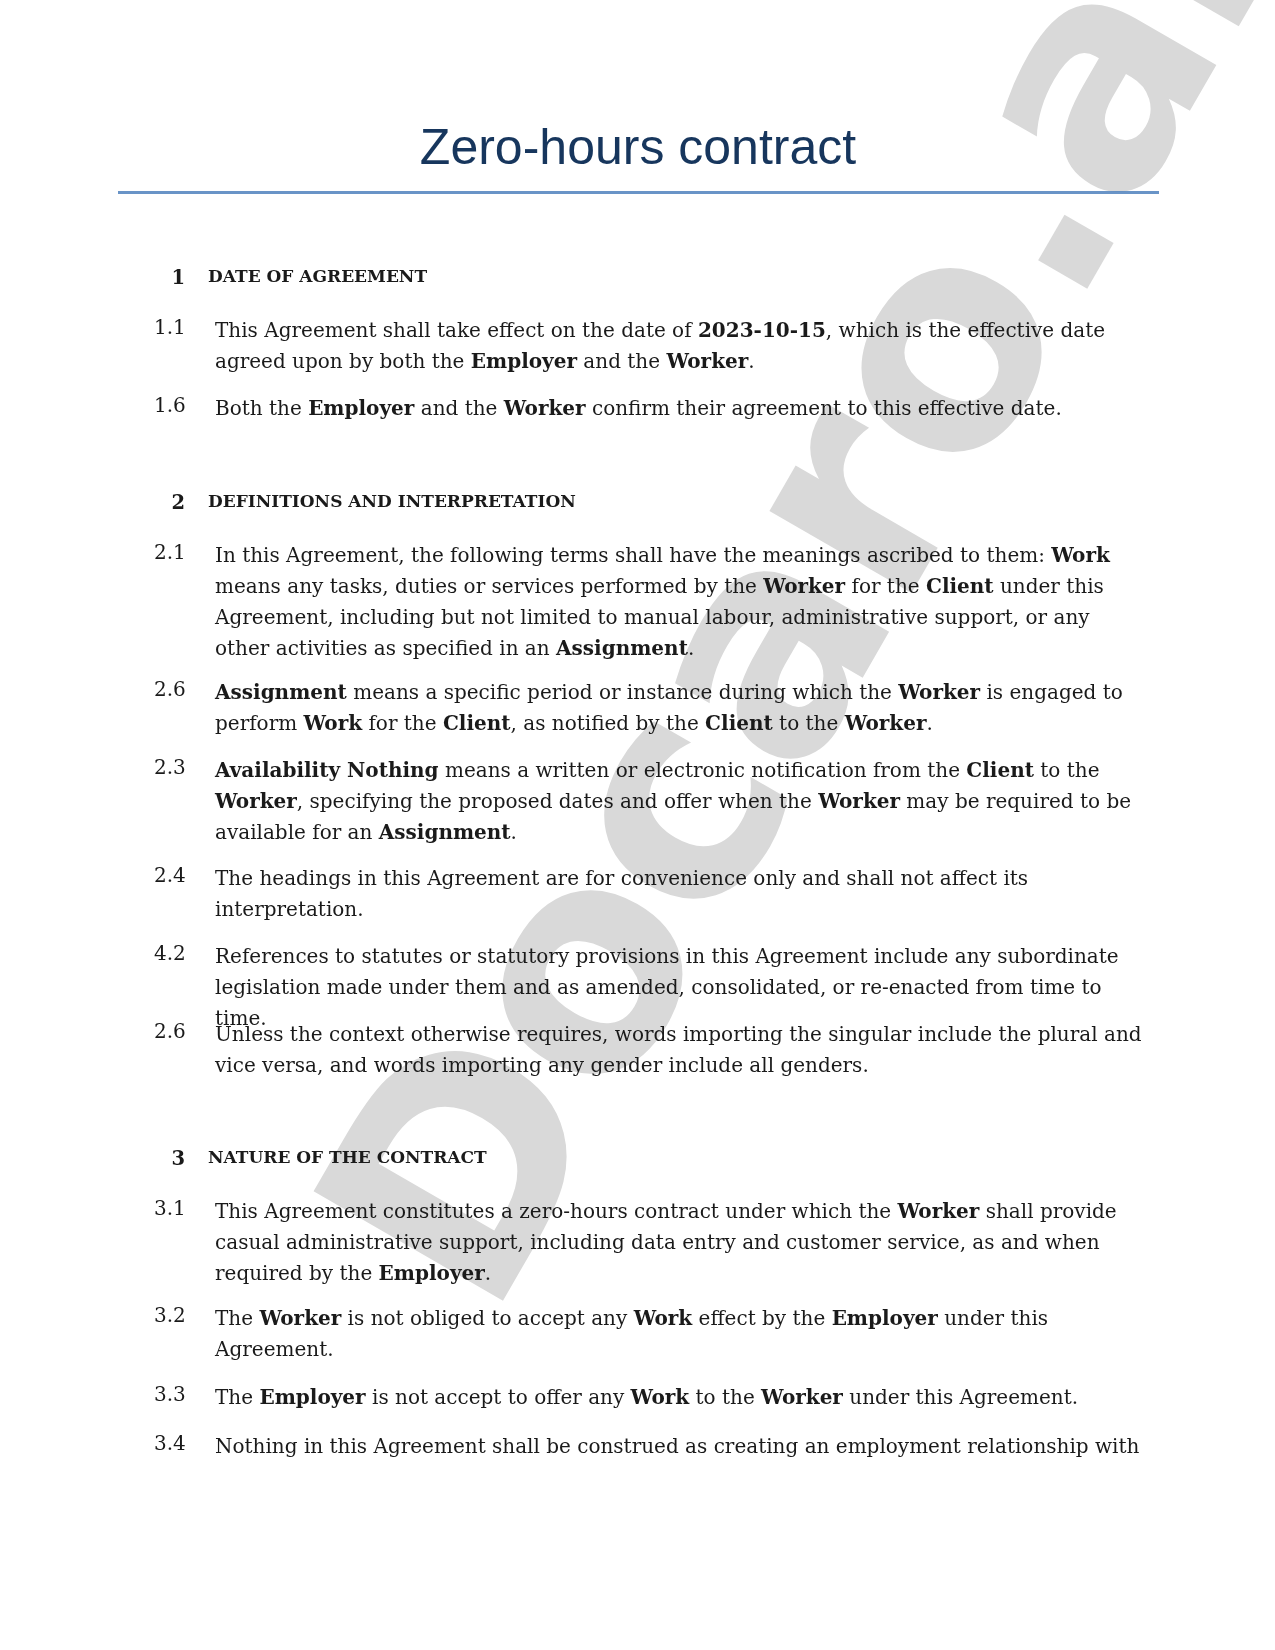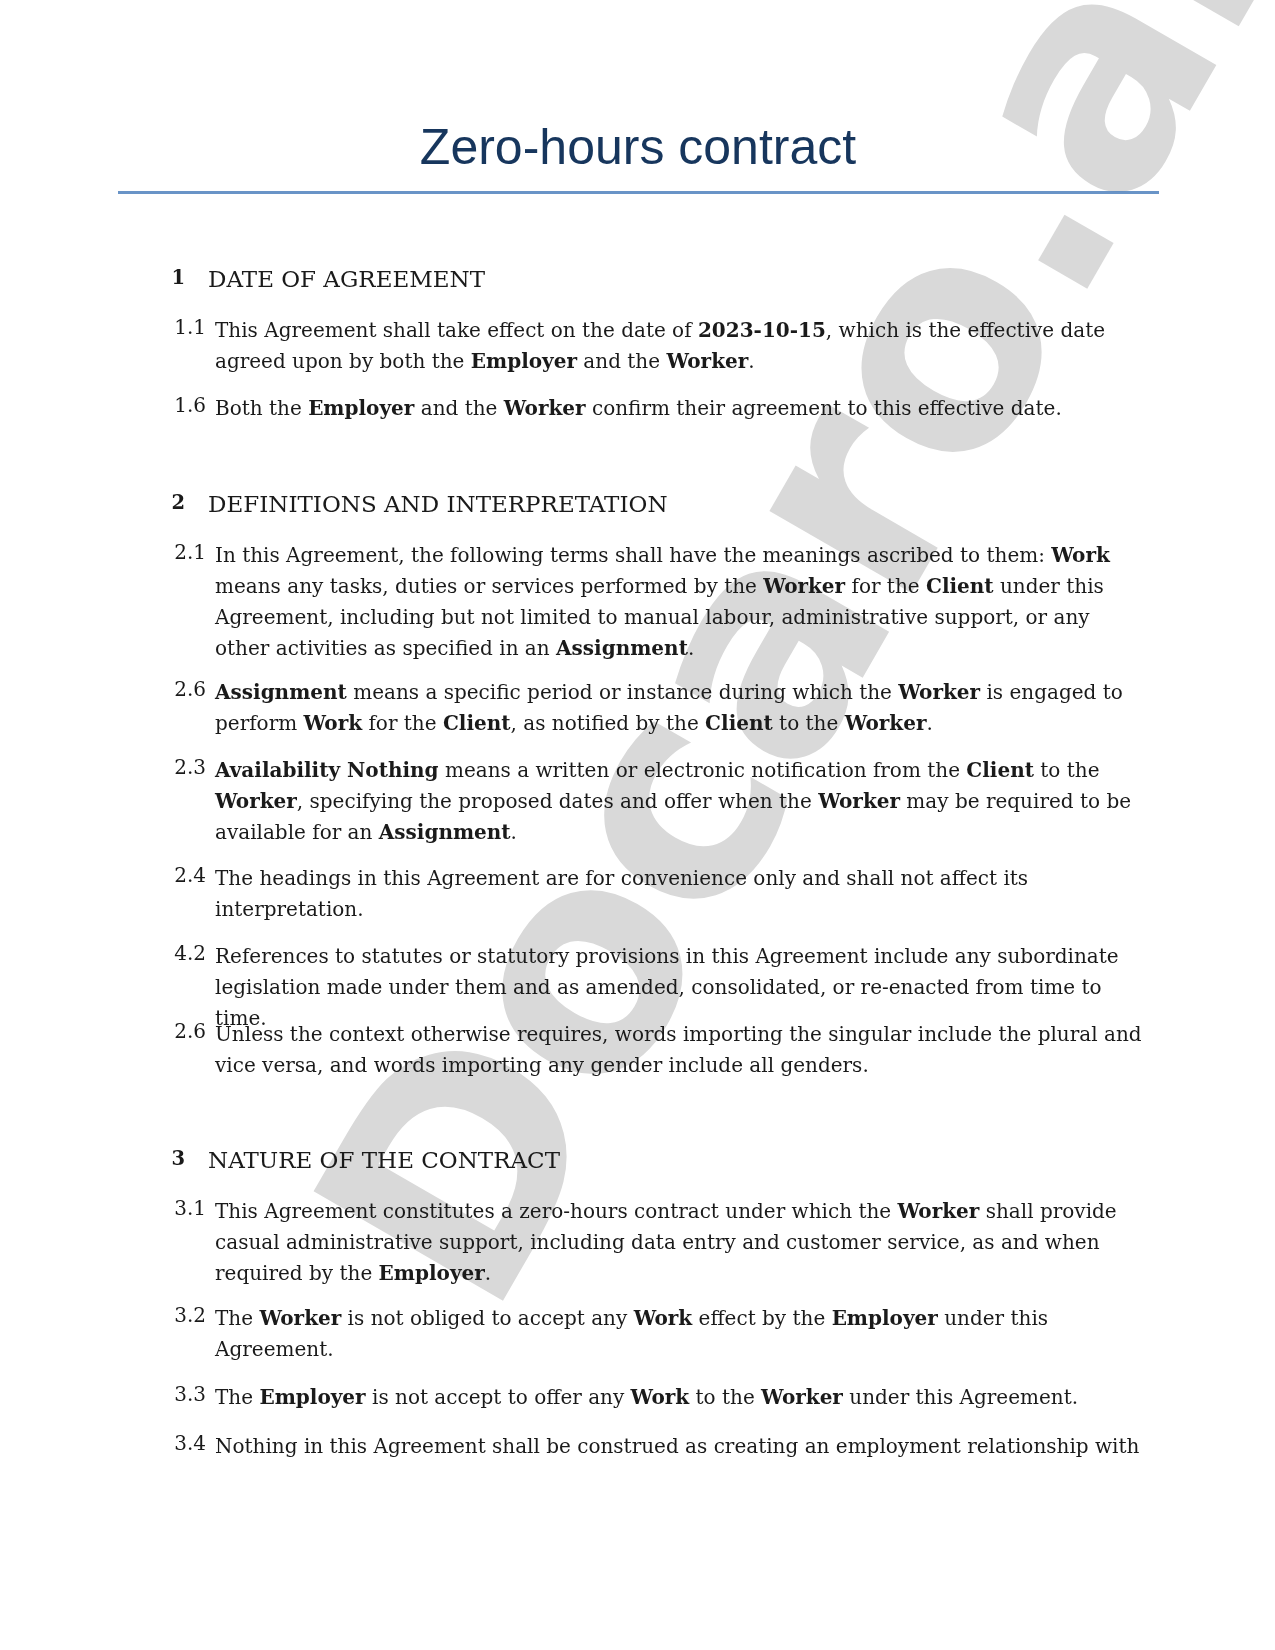--- a/index.html
+++ b/index.html
@@ -25,24 +25,24 @@
   .content {
     position: absolute; left: 0; top: 0; width: 1275px; z-index: 1;
     font-family: "DejaVu Serif", serif; font-size: 20px; color: #1a1a1a;
   }
   .heading, .clause { position: absolute; left: 0; width: 1275px; }
   .heading .num {
     position: absolute; left: 150px; width: 35px; text-align: right;
     font-weight: bold; font-size: 19.5px;
   }
   .heading .txt {
-    position: absolute; left: 208px; font-weight: normal; font-size: 23px;
+    position: absolute; left: 208px; font-weight: bold; font-size: 17px;
     white-space: nowrap;
   }
-  .clause .num { position: absolute; left: 166px; width: 40px; text-align: right; }
+  .clause .num { position: absolute; left: 154px; width: 40px; }
   .clause .txt {
     position: absolute; left: 215px; width: 935px; line-height: 31px;
   }
   .clause .txt b { font-weight: bold; }
 </style>
 </head>
 <body>
 
 <div class="page">
   <div class="watermark">Docaro.ai</div>

